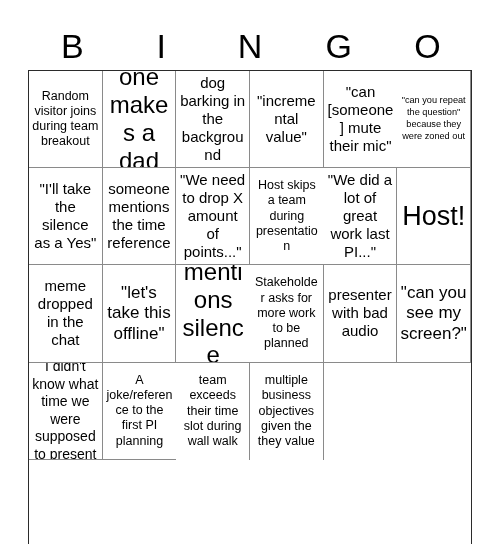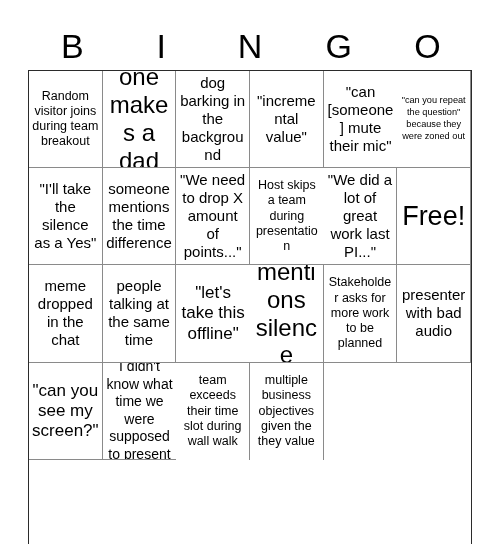--- a/index.html
+++ b/index.html
@@ -124,40 +124,37 @@
         <span class="cell-text fs-md">"can [someone] mute their mic"</span>
       </div>
 
     <div class="bingo-cell">
         <span class="cell-text fs-xxs">"can you repeat the question" because they were zoned out</span>
       </div>
     <div class="bingo-cell">
         <span class="cell-text fs-md">"I'll take the silence as a Yes"</span>
       </div>
     <div class="bingo-cell">
-        <span class="cell-text fs-md">someone mentions the time difference</span>
+        <span class="cell-text fs-md">someone mentions the time reference</span>
       </div>
     <div class="bingo-cell">
         <span class="cell-text fs-md">"We need to drop X amount of points..."</span>
       </div>
 
     <div class="bingo-cell">
         <span class="cell-text fs-sm">Host skips a team during presentation</span>
       </div>
     <div class="bingo-cell">
         <span class="cell-text fs-md">"We did a lot of great work last PI..."</span>
       </div>
     <div class="bingo-cell">
-        <span class="cell-text fs-xxl">Free!</span>
+        <span class="cell-text fs-xxl">Host!</span>
       </div>
     <div class="bingo-cell">
         <span class="cell-text fs-md">meme dropped in the chat</span>
-      </div>
-    <div class="bingo-cell">
-        <span class="cell-text fs-md">people talking at the same time</span>
       </div>
 
     <div class="bingo-cell">
         <span class="cell-text fs-lg">"let's take this offline"</span>
       </div>
     <div class="bingo-cell">
         <span class="cell-text fs-xl">mentions silence</span>
       </div>
     <div class="bingo-cell">
         <span class="cell-text fs-sm">Stakeholder asks for more work to be planned</span>
@@ -166,20 +163,23 @@
         <span class="cell-text fs-md">presenter with bad audio</span>
       </div>
     <div class="bingo-cell">
         <span class="cell-text fs-lg">"can you see my screen?"</span>
       </div>
 
     <div class="bingo-cell">
         <span class="cell-text fs-xs">I didn't know what time we were supposed to present</span>
       </div>
     <div class="bingo-cell">
+        <span class="cell-text fs-sm">A joke/reference to the first PI planning</span>
+      </div>
+    <div class="bingo-cell">
         <span class="cell-text fs-sm">team exceeds their time slot during wall walk</span>
       </div>
     <div class="bingo-cell">
         <span class="cell-text fs-sm">multiple business objectives given the they value</span>
       </div>
 
   </div>
 </div>
 
 </body></html>

